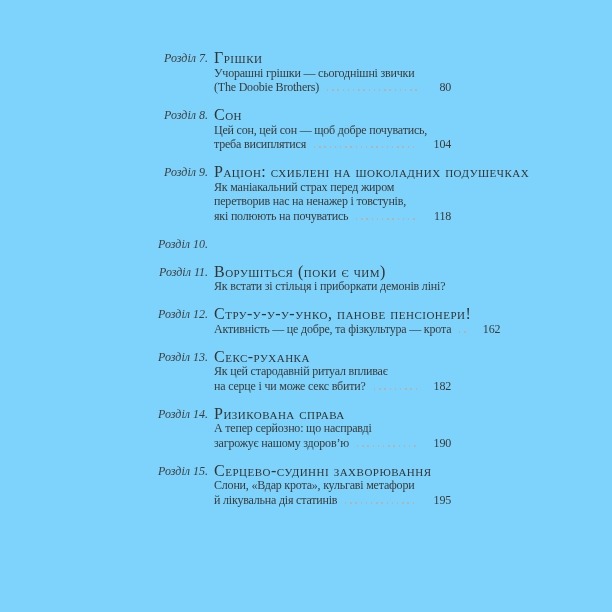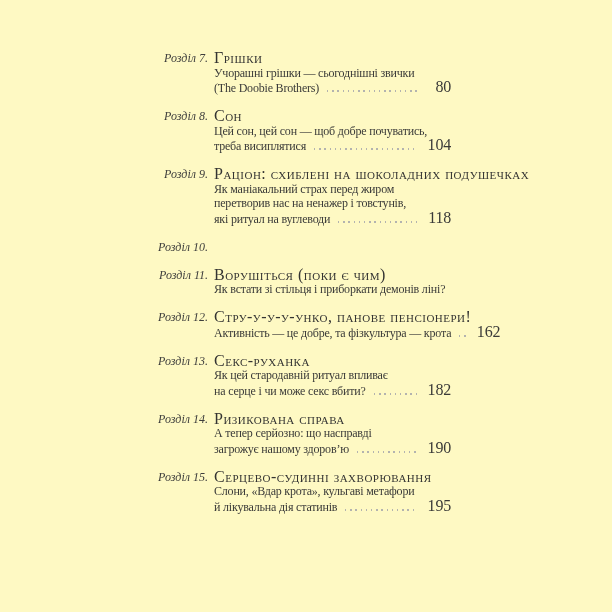--- a/index.html
+++ b/index.html
@@ -12,21 +12,21 @@
     height: 612px;
     background: #fdfdfc;
     font-family: "Liberation Serif", "DejaVu Serif", serif;
     color: #3a3a38;
     overflow: hidden;
     position: relative;
   }
   .page {
     position: absolute;
     inset: 0;
-    background: #fef9c3;
+    background: #7dd3fc;
   }
   .toc {
     position: absolute;
     top: 51px;
     left: 157px;
     width: 294px;
   }
   .entry {
     display: flex;
     align-items: flex-start;
@@ -77,21 +77,21 @@
     align-self: flex-end;
     height: 1.6px;
     margin: 0 9px 3.5px 8px;
     background-image: repeating-linear-gradient(to right, #b3b3af 0, #b3b3af 1.4px, transparent 1.4px, transparent 5.2px);
     background-repeat: repeat-x;
   }
   .page-num {
     flex: none;
     min-width: 24px;
     text-align: right;
-    font-size: 16px;
+    font-size: 12px;
     line-height: 14.5px;
     color: #3a3a38;
   }
 </style>
 </head>
 <body>
 
 <div class="page">
   <div class="toc">
   <div class="entry">
@@ -120,21 +120,21 @@
         </div>
   </div>
 
   <div class="entry">
     <div class="label">Розділ 9.</div>
     <div class="entry-body">
       <div class="title-line">Раціон: схиблені на шоколадних подушечках</div>
     <div class="sub-line">Як маніакальний страх перед жиром</div>
           <div class="sub-line">перетворив нас на ненажер і товстунів,</div>
           <div class="sub-line last">
-            <span class="sub-text">які ритуал на вуглеводи</span>
+            <span class="sub-text">які полюють на почуватись</span>
             <span class="leader"></span>
             <span class="page-num">118</span>
           </div>
         </div>
   </div>
 
   <div class="entry">
     <div class="label">Розділ 10.</div>
   </div>
 

